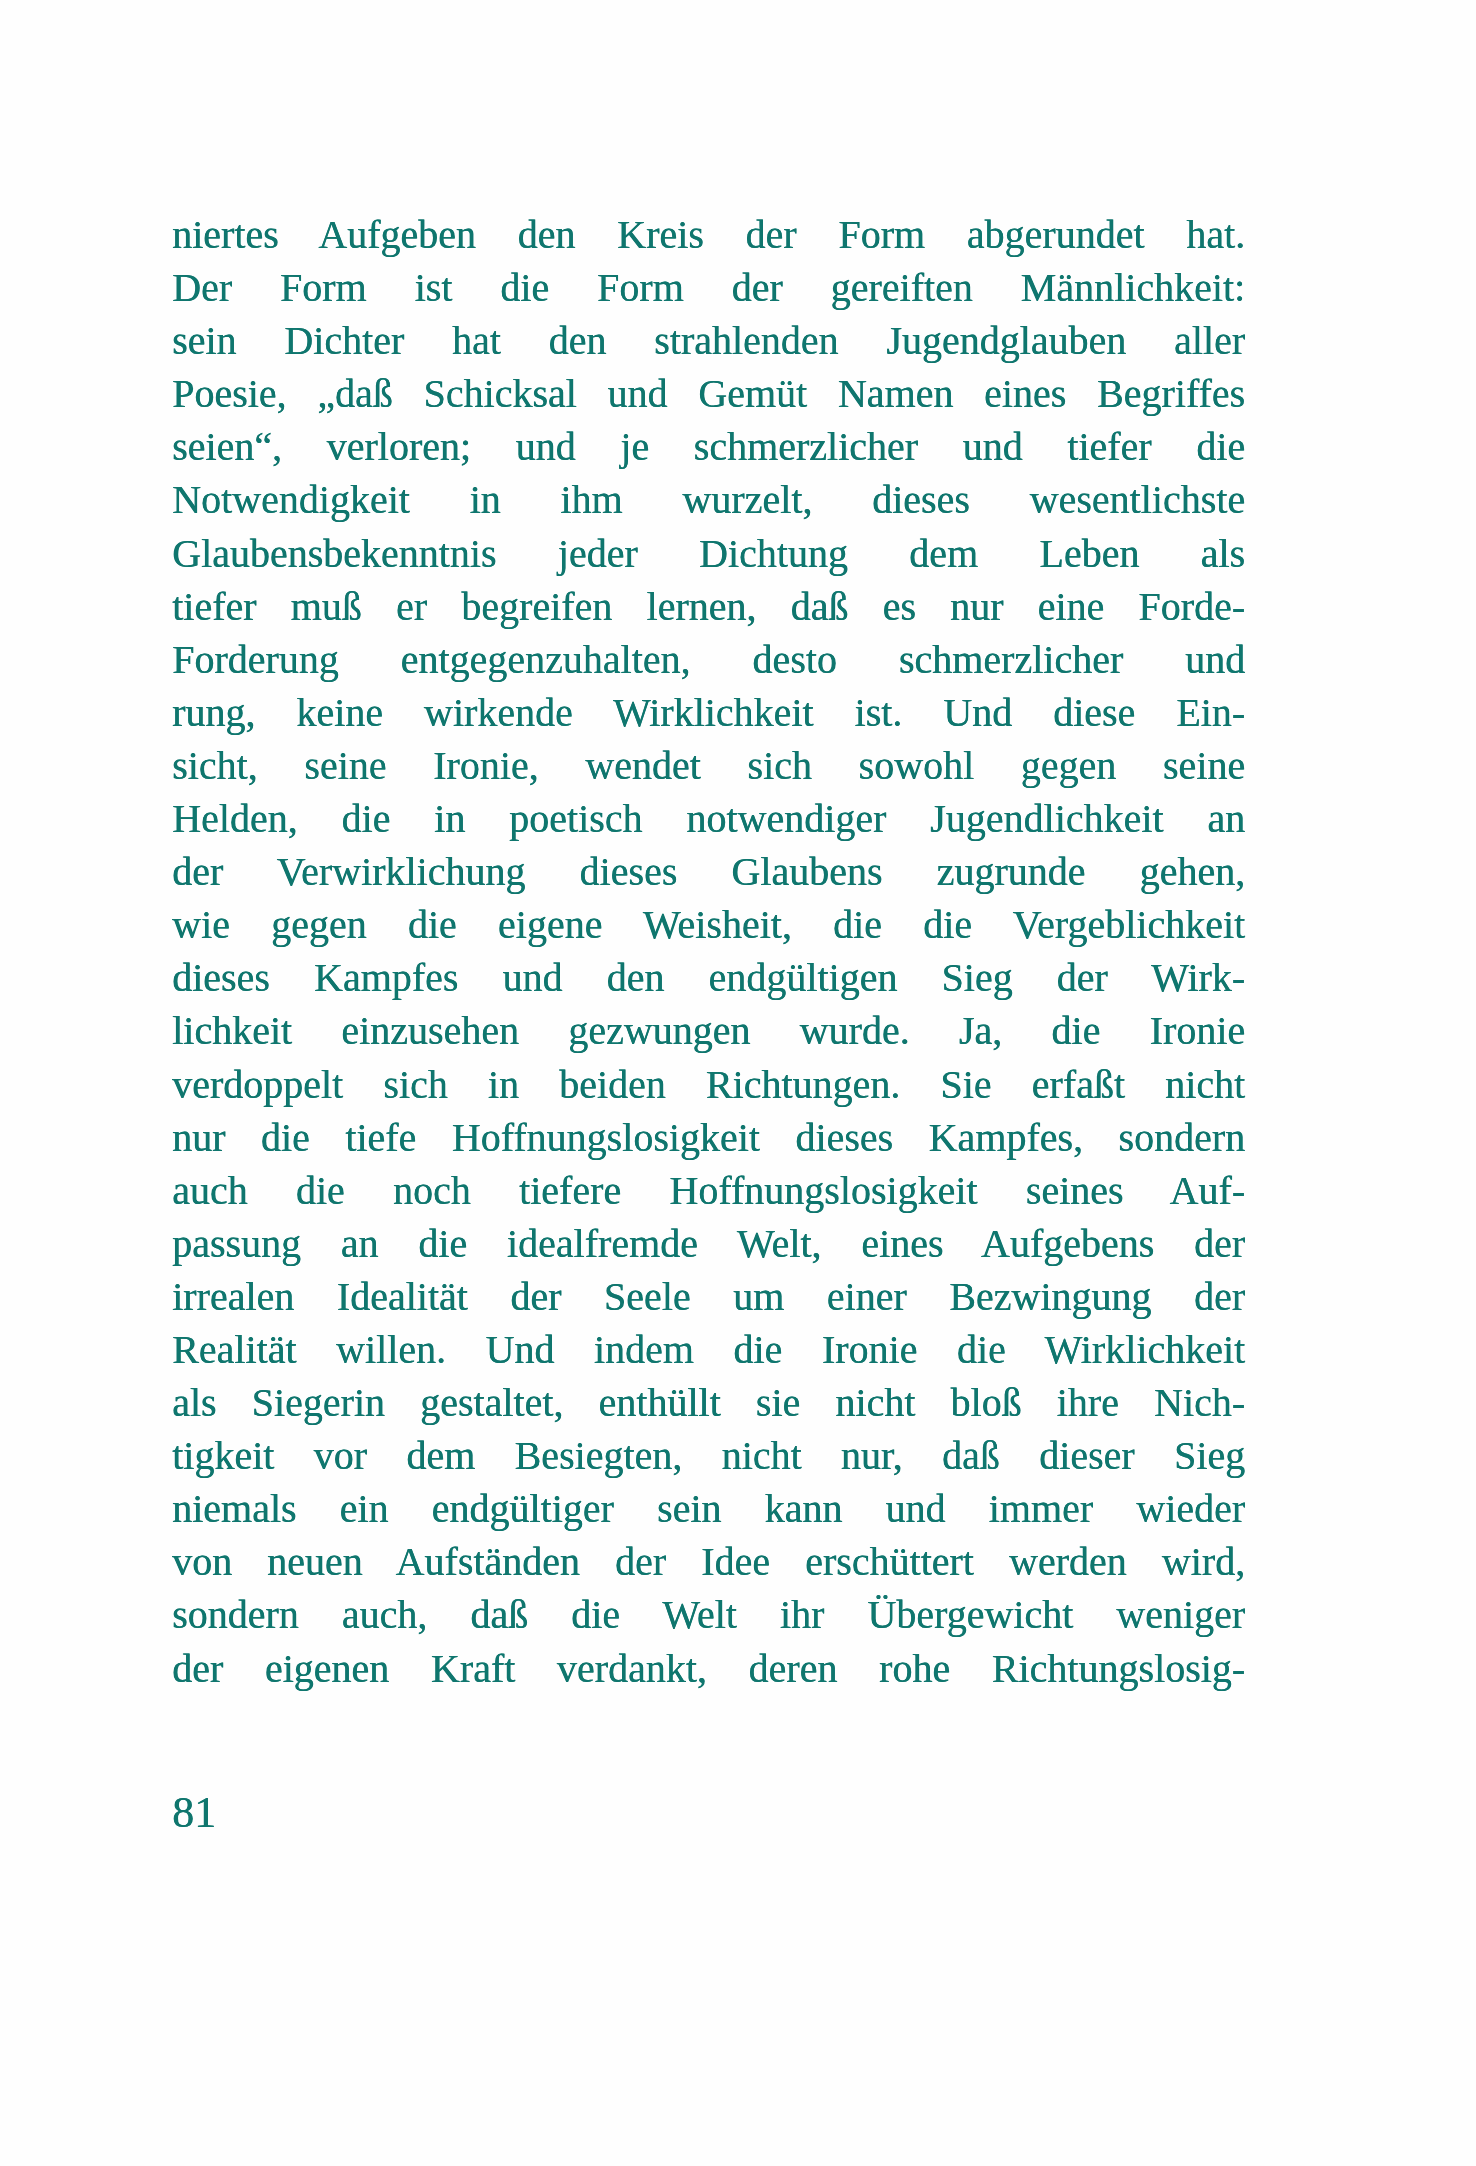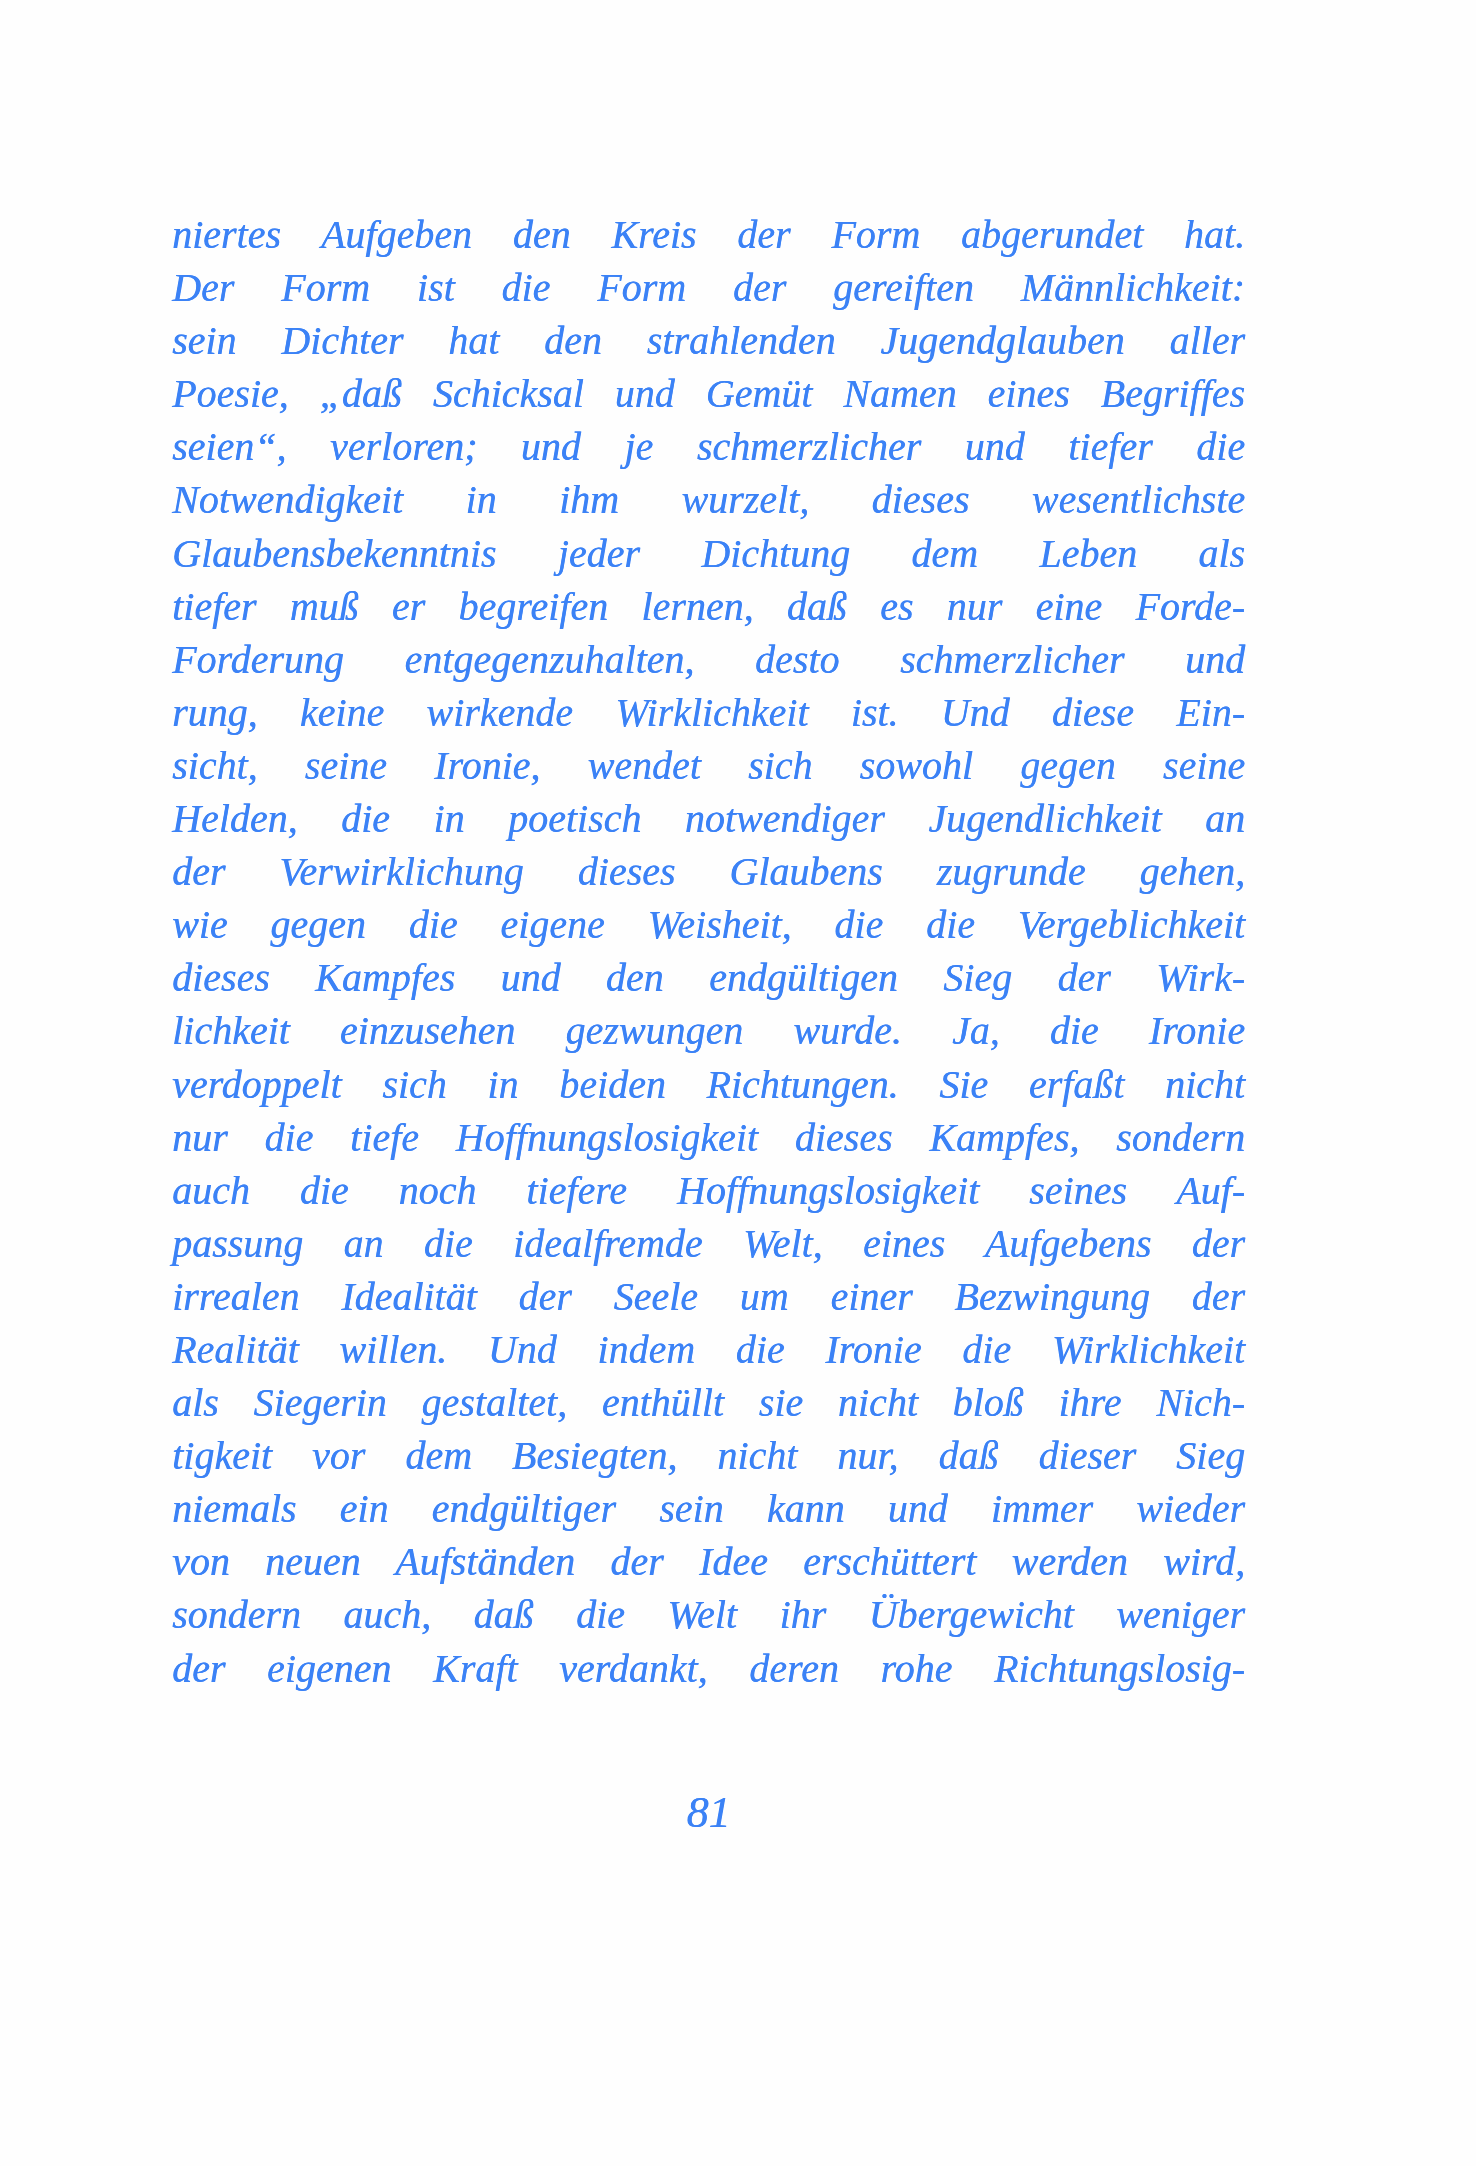--- a/index.html
+++ b/index.html
@@ -6,23 +6,22 @@
     margin: 0;
     padding: 0;
     background: #e8e8e8;
   }
   .page {
     position: relative;
     width: 1476px;
     height: 2166px;
     background: #fefefe;
     font-family: "Liberation Serif", serif;
-    color: #3b82f6;
+    color: #0f766e;
     overflow: hidden;
-    font-style: italic;
   }
   .text-block {
     position: absolute;
     left: 172px;
     top: 208px;
     width: 1073px;
     font-size: 40px;
   }
   .text-line {
     height: 53.1px;
@@ -30,21 +29,21 @@
     text-align: justify;
     text-align-last: justify;
     text-shadow: 0.4px 0 0 currentColor; 
     white-space: normal;
   }
   .page-number {
     position: absolute;
     left: 172px;
     top: 1791px;
     width: 1073px;
-    text-align: center;
+    text-align: left;
     font-size: 44px;
     line-height: 44px;
     text-shadow: 0.5px 0 0 currentColor;
   }
 </style>
 </head>
 <body>
 
 <div class="page">
   <div class="text-block">

